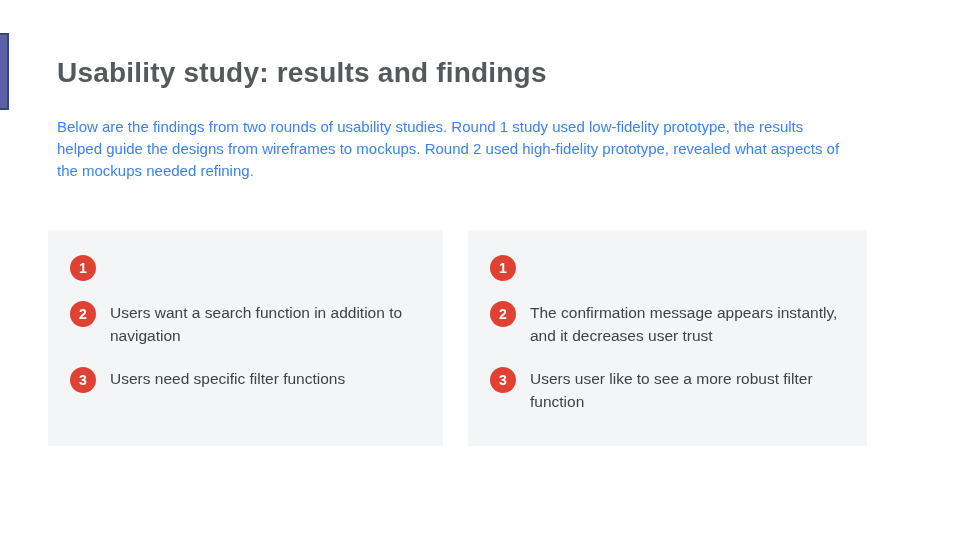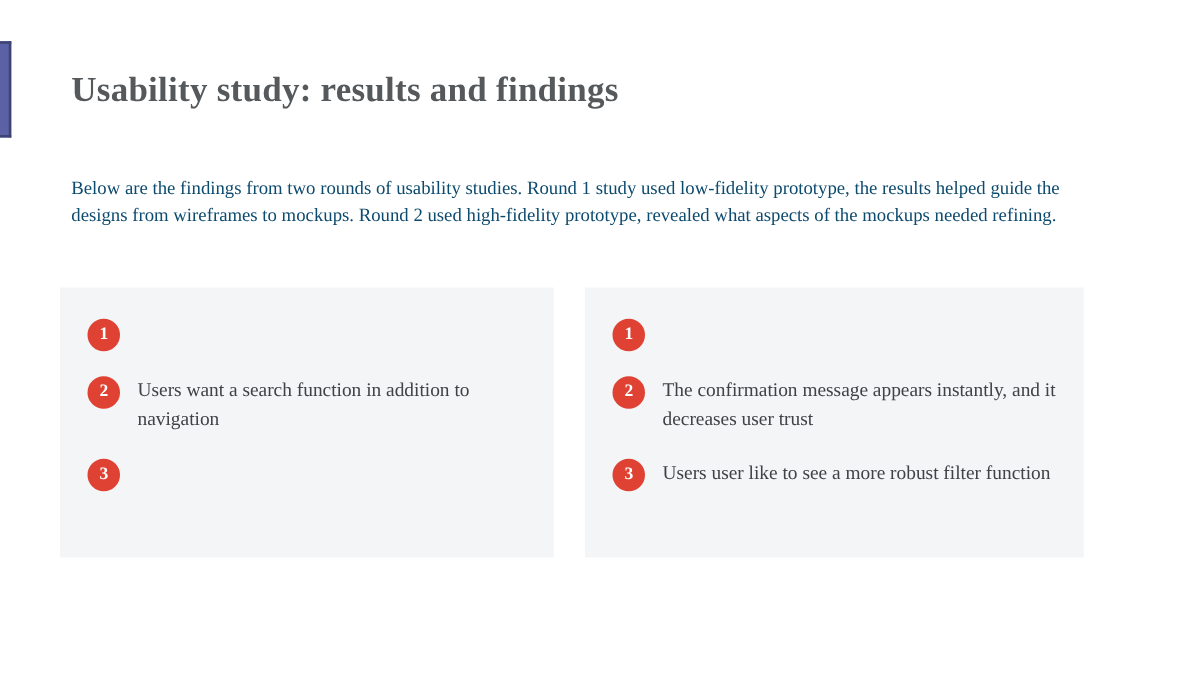--- a/index.html
+++ b/index.html
@@ -6,46 +6,45 @@
   html, body {
     width: 960px; height: 540px;
     background: #ffffff;
     font-family: "Liberation Sans", "DejaVu Sans", sans-serif;
     overflow: hidden;
   }
   .slide {
     position: relative;
     width: 960px; height: 465px;
     background: #ffffff;
-    font-family: Liberation Serif, serif;
   }
   .accent-bar {
     position: absolute;
     left: 0; top: 33px;
     width: 9px; height: 77px;
     background: #5b61a4;
     border: 2px solid #3e4376;
     border-left: none;
   }
   .title {
     position: absolute;
     left: 57px; top: 55px;
     font-size: 28px;
     line-height: 36px;
     font-weight: bold;
     color: #55595c;
     letter-spacing: 0.2px;
   }
   .intro {
     position: absolute;
-    left: 57px; top: 140px;
+    left: 57px; top: 116px;
     width: 795px;
     font-size: 15px;
     line-height: 22px;
-    color: #0c4a6e;
+    color: #3b82f6;
   }
   .col {
     position: absolute;
     top: 218px;
   }
   .col-1 { left: 48px; width: 395px; }
   .col-2 { left: 468px; width: 399px; }
   .col-heading {
     margin-left: 8px;
     font-size: 17.5px;
@@ -97,20 +96,21 @@
     <div class="findings-box">
       <div class="finding">
         <span class="num-badge">1</span>
       </div>
       <div class="finding">
         <span class="num-badge">2</span>
         <span class="finding-text">Users want a search function in addition to navigation</span>
       </div>
       <div class="finding">
         <span class="num-badge">3</span>
+        <span class="finding-text">Users need specific filter functions</span>
       </div>
     </div>
   </section>
 
   <section class="col col-2">
     <div class="findings-box">
       <div class="finding">
         <span class="num-badge">1</span>
       </div>
       <div class="finding">

